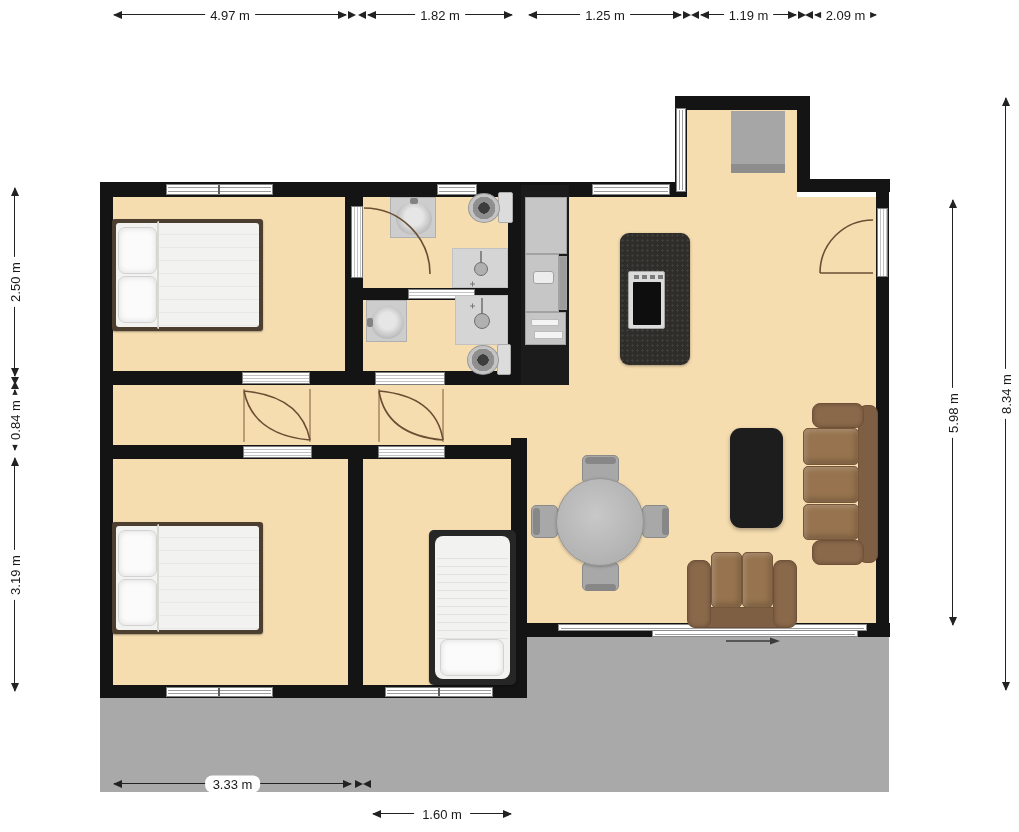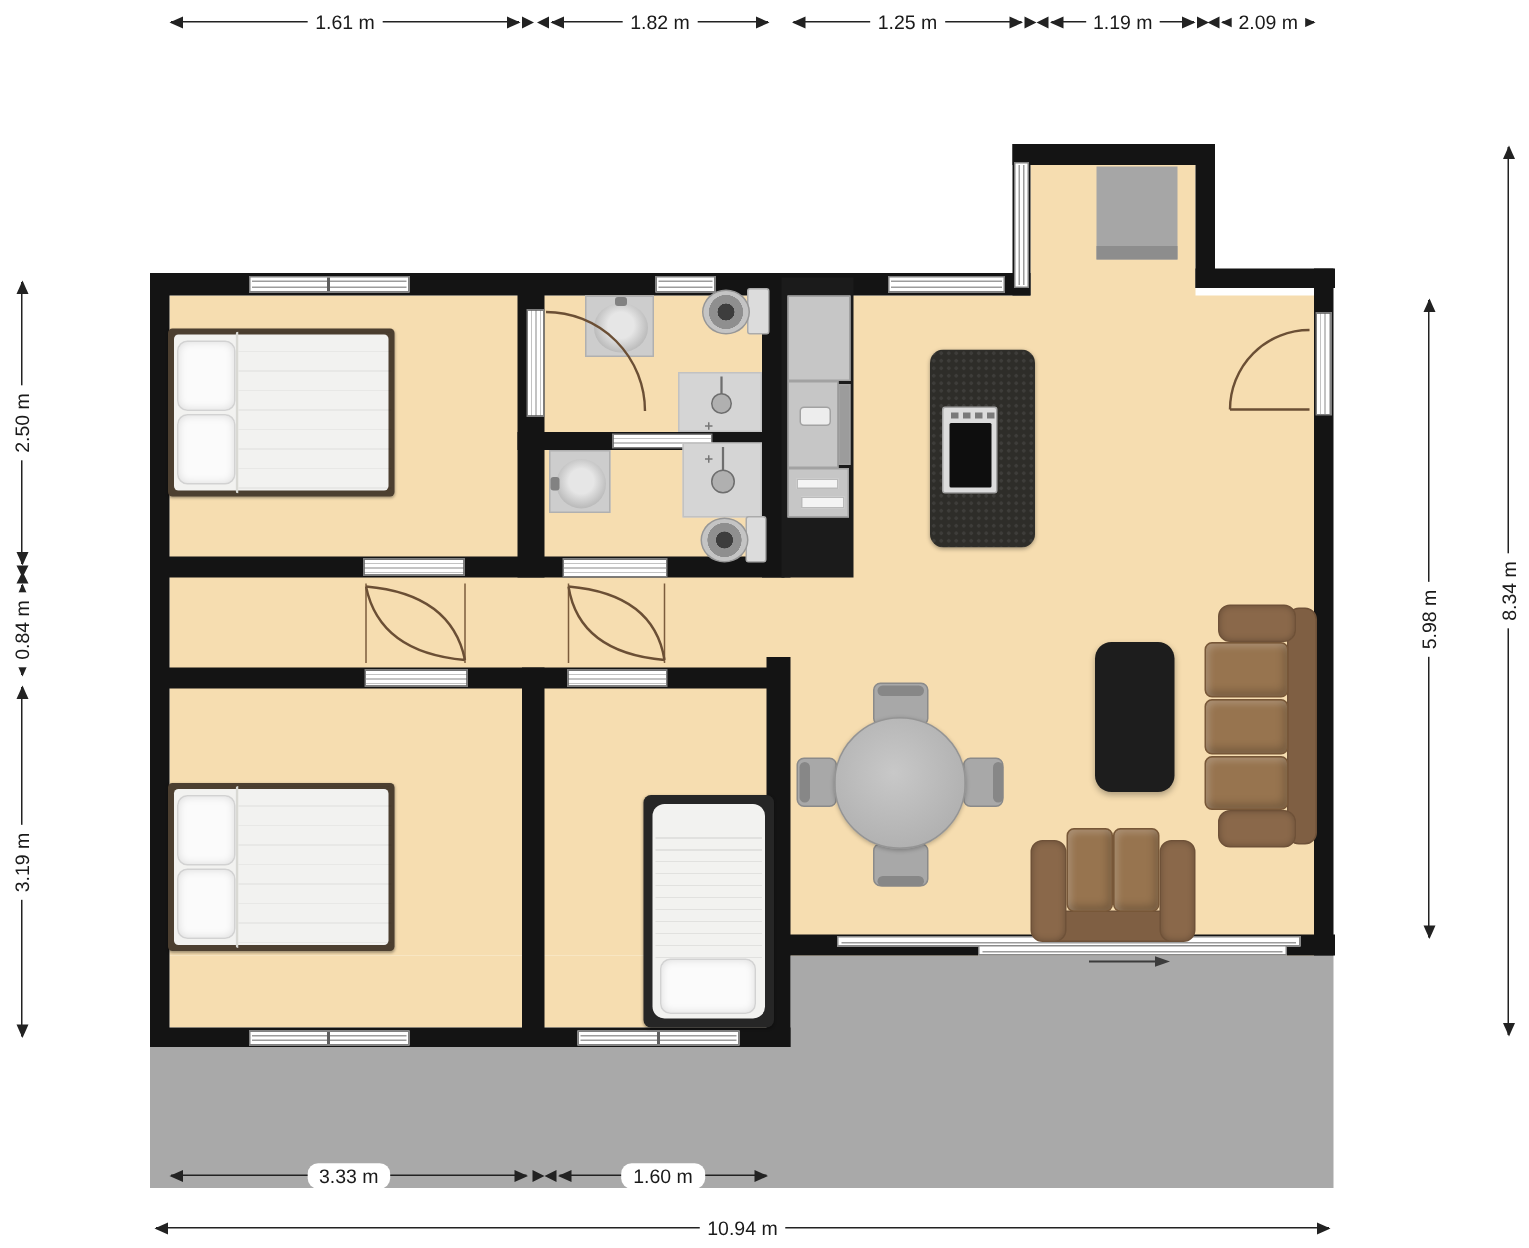--- a/index.html
+++ b/index.html
@@ -257,21 +257,21 @@
     <circle cx="482" cy="321" r="7.5" fill="#b0b0b0" stroke="#6e6e6e"></circle>
     <path d="M470 306 h5 M472.5 303.5 v5" stroke="#777" stroke-width="1"></path>
     <path d="M726 641 L770 641" stroke="#3c3c3c" stroke-width="1.3"></path>
     <path d="M770 637.5 L780 641 L770 644.5 Z" fill="#3c3c3c"></path>
   </svg>
 
   <div class="dim h" style="left:113px;top:8px;width:234px;">
     <i class="line"></i>
       <i class="a1"></i>
       <i class="a2"></i>
-      <span class="lab">1.61 m</span>
+      <span class="lab">4.97 m</span>
   </div>
   <div class="pairh" style="left:348px;top:8px;width:18px;">
       <i class="p1"></i>
       <i class="p2"></i>
     </div>
   <div class="dim h" style="left:367px;top:8px;width:146px;">
     <i class="line"></i>
       <i class="a1"></i>
       <i class="a2"></i>
       <span class="lab">1.82 m</span>
@@ -342,27 +342,21 @@
   <div class="dim h bubble" style="left:113px;top:777px;width:239px;">
     <i class="line"></i>
       <i class="a1"></i>
       <i class="a2"></i>
       <span class="lab">3.33 m</span>
   </div>
   <div class="pairh" style="left:355px;top:777px;width:16px;">
       <i class="p1"></i>
       <i class="p2"></i>
     </div>
-  <div class="dim h bubble" style="left:372px;top:777px;width:140px;">
+  <div class="dim h bubble" style="left:372px;top:807px;width:140px;">
     <i class="line"></i>
       <i class="a1"></i>
       <i class="a2"></i>
       <span class="lab">1.60 m</span>
   </div>
 
-  <div class="dim h" style="left:103px;top:812px;width:784px;">
-    <i class="line"></i>
-      <i class="a1"></i>
-      <i class="a2"></i>
-      <span class="lab">10.94 m</span>
-  </div>
 
 </div>
 
 </body></html>

